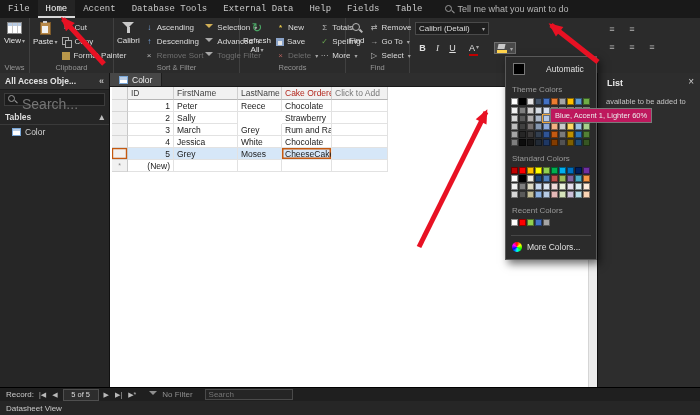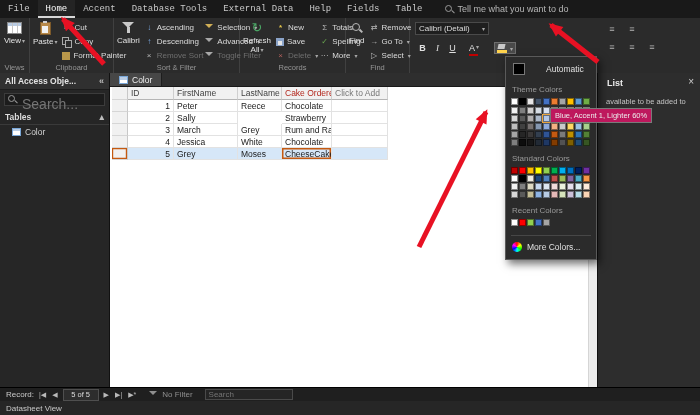--- a/index.html
+++ b/index.html
@@ -387,20 +387,28 @@
           <div class="t-cell" style="width: 56px;"></div>
         </div>
         <div class="t-row selected">
           <div class="t-sel current" style="width: 16px;"></div>
           <div class="t-cell num" style="width: 46px;">5</div>
           <div class="t-cell" style="width: 64px;">Grey</div>
           <div class="t-cell" style="width: 44px;">Moses</div>
           <div class="t-cell editing" style="width: 50px;">CheeseCake</div>
           <div class="t-cell" style="width: 56px;"></div>
         </div>
+        <div class="t-row">
+          <div class="t-sel" style="width: 16px;">*</div>
+          <div class="t-cell num newlbl" style="width: 46px;">(New)</div>
+          <div class="t-cell" style="width: 64px;"></div>
+          <div class="t-cell" style="width: 44px;"></div>
+          <div class="t-cell" style="width: 50px;"></div>
+          <div class="t-cell" style="width: 56px;"></div>
+        </div>
       </div>
     <div class="vscroll"></div>
   </div>
 
   <div class="fieldlist">
     <div class="fl-head">
       <span class="fl-title">List</span>
       <span class="fl-close">×</span>
     </div>
     <div class="fl-body">available to be added to the current</div>

